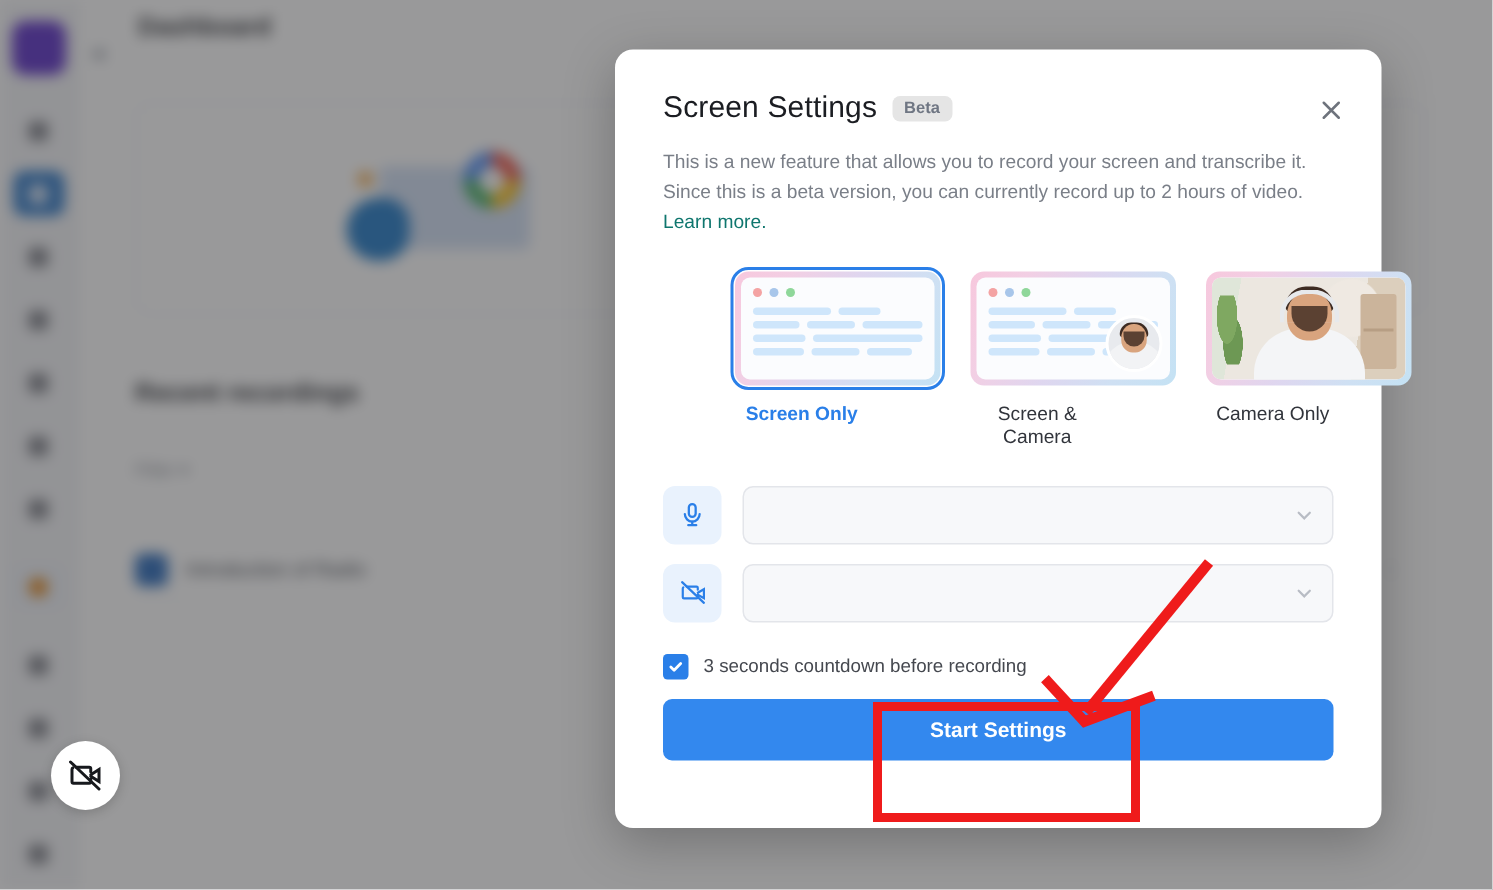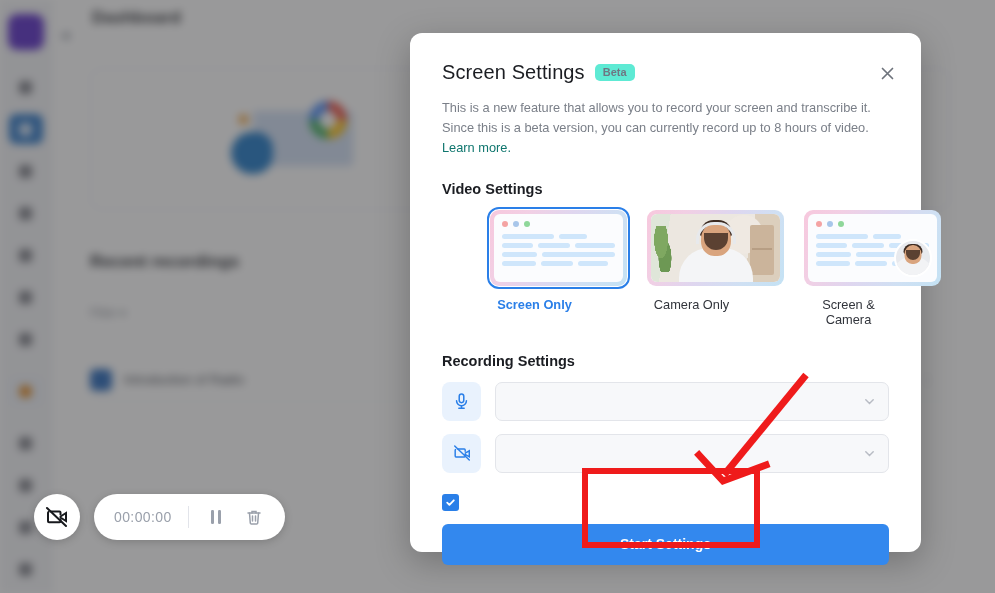--- a/index.html
+++ b/index.html
@@ -83,21 +83,21 @@
 
   
   .modal {
     position: absolute; left: 410px; top: 33px; width: 511px; height: 519px;
     background: #fff; border-radius: 12px; box-shadow: 0 10px 34px rgba(0,0,0,.25);
     padding: 28px 32px 0 32px;
   }
   .m-head { display: flex; align-items: center; gap: 10px; }
   .m-title { font-size: 20px; font-weight: 400; color: #1b1d22; letter-spacing: .1px; }
   .m-beta {
-    background: #5eead4; color: #6f7683; font-size: 11px; font-weight: 600;
+    background: #e5e5e5; color: #6f7683; font-size: 11px; font-weight: 600;
     padding: 3px 8px; border-radius: 5px; line-height: 1;
   }
   .m-close { position: absolute; right: 22px; top: 28px; width: 24px; height: 24px;
              display: flex; align-items: center; justify-content: center; cursor: pointer; }
   .m-desc { margin-top: 14px; font-size: 12.8px; line-height: 1.58; color: #7a7f88; width: 435px; }
   .m-link { color: #0f766e; text-decoration: none; }
 
   .sec-title { font-size: 14.5px; font-weight: 700; color: #1b1d22; }
   .sec-video { margin-top: 22px; }
   .cards { margin-top: 13px; display: flex; gap: 20px; }
@@ -268,59 +268,40 @@
 
   <div class="rec-wrap">
     <div class="rec-cam">
       <svg width="24" height="24" viewBox="0 0 24 24" fill="none" stroke="#17191d" stroke-width="2" stroke-linecap="round">
         <path d="M15.5 9.5V7.5a1 1 0 0 0-1-1H6"></path>
         <path d="M3.6 6.9A1 1 0 0 0 3 7.8v8.4a1 1 0 0 0 1 1h10.5a1 1 0 0 0 1-1v-2"></path>
         <path d="M15.5 11.5 21 8v8l-5.5-3.5"></path>
         <path d="M2 3l19 18"></path>
       </svg>
     </div>
-    <div class="rec-pill">
-      <span class="rec-time">00:00:00</span>
-      <span class="rec-sep"></span>
-      <span class="rec-ic">
-        <svg width="16" height="18" viewBox="0 0 16 18">
-          <rect x="3" y="2" width="3" height="14" rx="1.2" fill="#9aa0ab"></rect>
-          <rect x="10" y="2" width="3" height="14" rx="1.2" fill="#9aa0ab"></rect>
-        </svg>
-      </span>
-      <span class="rec-ic">
-        <svg width="18" height="19" viewBox="0 0 18 19" fill="none" stroke="#9aa0ab" stroke-width="1.5" stroke-linecap="round">
-          <path d="M3 5h12"></path>
-            <path d="M7 5V3.5h4V5"></path>
-          <path d="M4.5 5l.8 10.2a1 1 0 0 0 1 .8h5.4a1 1 0 0 0 1-.8L13.5 5"></path>
-          <path d="M7.5 8v5M10.5 8v5"></path>
-        </svg>
-      </span>
-    </div>
   </div>
 
   <div class="modal">
 
     <div class="m-head">
       <span class="m-title">Screen Settings</span>
       <span class="m-beta">Beta</span>
     </div>
 
     <div class="m-close">
       <svg width="17" height="17" viewBox="0 0 17 17" stroke="#6e737c" stroke-width="1.7" stroke-linecap="round">
         <path d="M3.5 3.5 13.5 13.5M13.5 3.5 3.5 13.5"></path>
       </svg>
     </div>
 
     <div class="m-desc">
-      <span>This is a new feature that allows you to record your screen and transcribe it. Since this is a beta version, you can currently record up to 8 hours of video. </span><a class="m-link" href="#">Learn more.</a>
+      <span>This is a new feature that allows you to record your screen and transcribe it. Since this is a beta version, you can currently record up to 2 hours of video. </span><a class="m-link" href="#">Learn more.</a>
     </div>
 
     <div class="sec-video">
-      <div class="sec-title">Video Settings</div>
 
       <div class="cards">
 
         <div class="card selected">
           <div class="thumb">
             <div class="sheet-in">
               <div class="tdots">
                   <i></i>
                   <i></i>
                   <i></i>
@@ -339,81 +320,80 @@
                   <b style="width:76px"></b>
                 </div>
               <div class="trow">
                   <b style="width:34px"></b>
                   <b style="width:32px"></b>
                   <b style="width:30px"></b>
                 </div>
             </div>
           </div>
           <div class="card-label">Screen Only</div>
+        </div>
+
+        <div class="card">
+          <div class="thumb">
+            <div class="sheet-in">
+              <div class="tdots">
+                  <i></i>
+                  <i></i>
+                  <i></i>
+                </div>
+              <div class="trow">
+                  <b style="width:52px"></b>
+                  <b style="width:28px"></b>
+                </div>
+              <div class="trow">
+                  <b style="width:32px"></b>
+                  <b style="width:34px"></b>
+                  <b style="width:42px"></b>
+                </div>
+              <div class="trow">
+                  <b style="width:36px"></b>
+                  <b style="width:76px"></b>
+                </div>
+              <div class="trow">
+                  <b style="width:34px"></b>
+                  <b style="width:32px"></b>
+                  <b style="width:30px"></b>
+                </div>
+              <span class="pip">
+                <span class="body"></span>
+                <span class="hair"></span>
+                <span class="head"></span>
+                <span class="beard"></span>
+              </span>
+            </div>
+          </div>
+          <div class="card-label">Screen &amp; Camera</div>
         </div>
 
         <div class="card">
           <div class="thumb">
             <div class="sheet-in" style="padding:0;overflow:hidden">
               <div class="photo">
                 <span class="plant"></span>
                 <span class="shelf"></span>
                 <span class="body"></span>
                 <span class="hair"></span>
                 <span class="head"></span>
                 <span class="beard"></span>
                 <span class="hph"></span>
               </div>
             </div>
           </div>
           <div class="card-label">Camera Only</div>
         </div>
 
-        <div class="card">
-          <div class="thumb">
-            <div class="sheet-in">
-              <div class="tdots">
-                  <i></i>
-                  <i></i>
-                  <i></i>
-                </div>
-              <div class="trow">
-                  <b style="width:52px"></b>
-                  <b style="width:28px"></b>
-                </div>
-              <div class="trow">
-                  <b style="width:32px"></b>
-                  <b style="width:34px"></b>
-                  <b style="width:42px"></b>
-                </div>
-              <div class="trow">
-                  <b style="width:36px"></b>
-                  <b style="width:76px"></b>
-                </div>
-              <div class="trow">
-                  <b style="width:34px"></b>
-                  <b style="width:32px"></b>
-                  <b style="width:30px"></b>
-                </div>
-              <span class="pip">
-                <span class="body"></span>
-                <span class="hair"></span>
-                <span class="head"></span>
-                <span class="beard"></span>
-              </span>
-            </div>
-          </div>
-          <div class="card-label">Screen &amp; Camera</div>
-        </div>
-
       </div>
     </div>
 
     <div class="sec-rec">
-      <div class="sec-title">Recording Settings</div>
 
       <div class="dev-row">
         <span class="dev-ic">
           <svg width="19" height="19" viewBox="0 0 20 20" fill="none" stroke="#2a7fe8" stroke-width="1.6" stroke-linecap="round">
             <rect x="7.6" y="2.2" width="4.8" height="9" rx="2.4"></rect>
             <path d="M4.8 9.2a5.2 5.2 0 0 0 10.4 0"></path>
             <path d="M10 14.4V17M7.2 17h5.6"></path>
           </svg>
         </span>
         <span class="dev-sel">
@@ -441,20 +421,21 @@
         </span>
       </div>
     </div>
 
     <div class="chk-row">
       <span class="chk">
         <svg width="11" height="11" viewBox="0 0 12 12" fill="none" stroke="#ffffff" stroke-width="2" stroke-linecap="round" stroke-linejoin="round">
           <path d="M2.4 6.2 4.8 8.6 9.6 3.6"></path>
         </svg>
       </span>
+      <span class="chk-label">3 seconds countdown before recording</span>
     </div>
 
     <button class="start-btn">Start Settings</button>
   </div>
 
   <svg class="anno" width="995" height="593" viewBox="0 0 995 593">
     <line x1="806" y1="375" x2="724" y2="475" stroke="#ef1b1b" stroke-width="7"></line>
     <polyline points="699,455 723,481 766,465" fill="none" stroke="#ef1b1b" stroke-width="7" stroke-linecap="square"></polyline>
   </svg>
   <div class="anno-box"></div>

